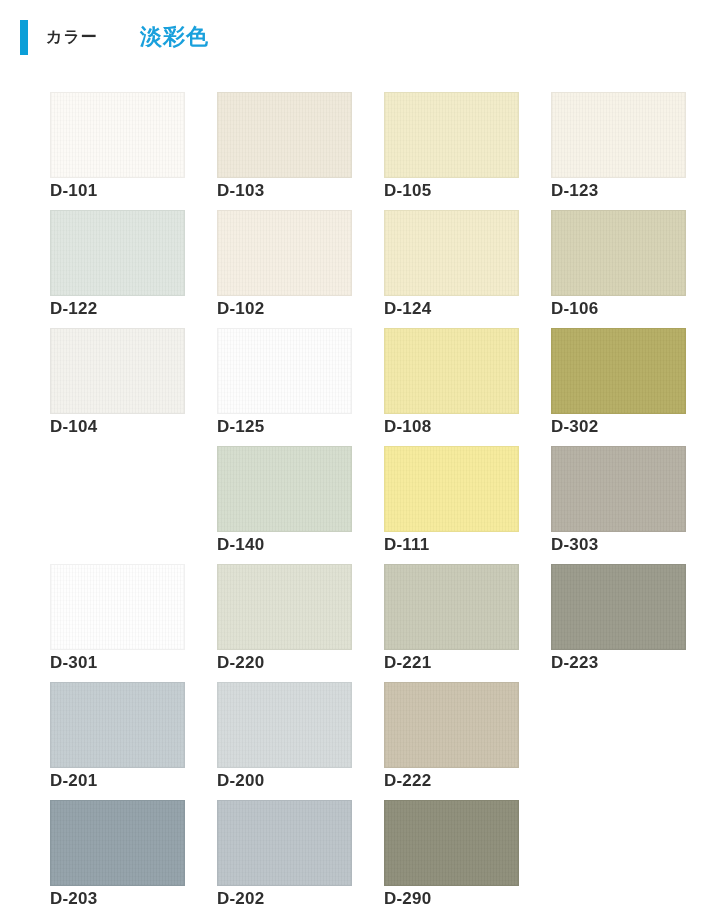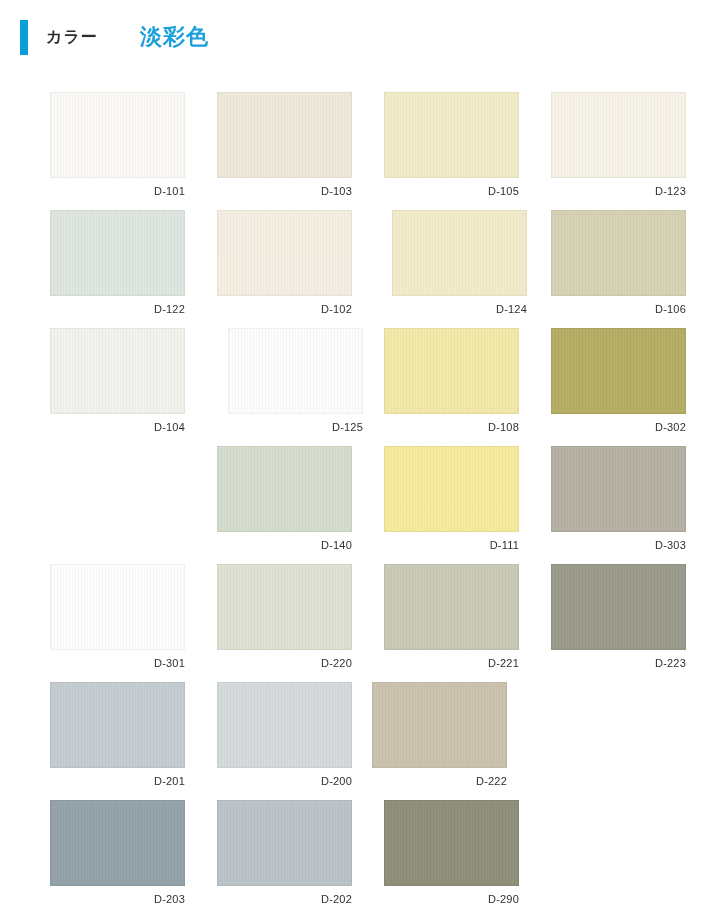--- a/index.html
+++ b/index.html
@@ -99,23 +99,23 @@
         0deg,
         rgba(0,0,0,0.012) 0px,
         rgba(0,0,0,0.012) 1px,
         rgba(255,255,255,0.012) 1px,
         rgba(255,255,255,0.012) 4px
       );
     pointer-events: none;
   }
   .swatch-label {
     margin-top: 6px;
-    text-align: right;
-    font-size: 11px;
-    font-weight: normal;
+    text-align: left;
+    font-size: 17px;
+    font-weight: bold;
     color: #2f2f2f;
     letter-spacing: 0.2px;
     line-height: 14px;
   }
 </style>
 </head>
 <body>
 
 <div class="header">
   <div class="header-bar"></div>
@@ -144,35 +144,35 @@
     </div>
     <div class="swatch-row">
       <div class="swatch-cell" style="left: 0px;">
         <div class="swatch-chip" style="background: rgb(223, 230, 224);"></div>
         <div class="swatch-label">D-122</div>
       </div>
       <div class="swatch-cell" style="left: 167px;">
         <div class="swatch-chip" style="background: rgb(245, 239, 227);"></div>
         <div class="swatch-label">D-102</div>
       </div>
-      <div class="swatch-cell" style="left: 334px; margin-left: 8px;">
+      <div class="swatch-cell" style="left: 334px;">
         <div class="swatch-chip" style="background: rgb(243, 236, 202);"></div>
         <div class="swatch-label">D-124</div>
       </div>
       <div class="swatch-cell" style="left: 501px;">
         <div class="swatch-chip" style="background: rgb(214, 210, 180);"></div>
         <div class="swatch-label">D-106</div>
       </div>
     </div>
     <div class="swatch-row">
       <div class="swatch-cell" style="left: 0px;">
         <div class="swatch-chip" style="background: rgb(243, 242, 237);"></div>
         <div class="swatch-label">D-104</div>
       </div>
-      <div class="swatch-cell" style="left: 178px;">
+      <div class="swatch-cell" style="left: 167px;">
         <div class="swatch-chip" style="background: rgb(253, 253, 253);"></div>
         <div class="swatch-label">D-125</div>
       </div>
       <div class="swatch-cell" style="left: 334px;">
         <div class="swatch-chip" style="background: rgb(242, 233, 168);"></div>
         <div class="swatch-label">D-108</div>
       </div>
       <div class="swatch-cell" style="left: 501px;">
         <div class="swatch-chip" style="background: rgb(181, 173, 99);"></div>
         <div class="swatch-label">D-302</div>
@@ -212,21 +212,21 @@
     </div>
     <div class="swatch-row">
       <div class="swatch-cell" style="left: 0px;">
         <div class="swatch-chip" style="background: rgb(195, 204, 208);"></div>
         <div class="swatch-label">D-201</div>
       </div>
       <div class="swatch-cell" style="left: 167px;">
         <div class="swatch-chip" style="background: rgb(212, 218, 219);"></div>
         <div class="swatch-label">D-200</div>
       </div>
-      <div class="swatch-cell" style="left: 322px;">
+      <div class="swatch-cell" style="left: 334px;">
         <div class="swatch-chip" style="background: rgb(203, 194, 173);"></div>
         <div class="swatch-label">D-222</div>
       </div>
     </div>
     <div class="swatch-row">
       <div class="swatch-cell" style="left: 0px;">
         <div class="swatch-chip" style="background: rgb(147, 161, 169);"></div>
         <div class="swatch-label">D-203</div>
       </div>
       <div class="swatch-cell" style="left: 167px;">

